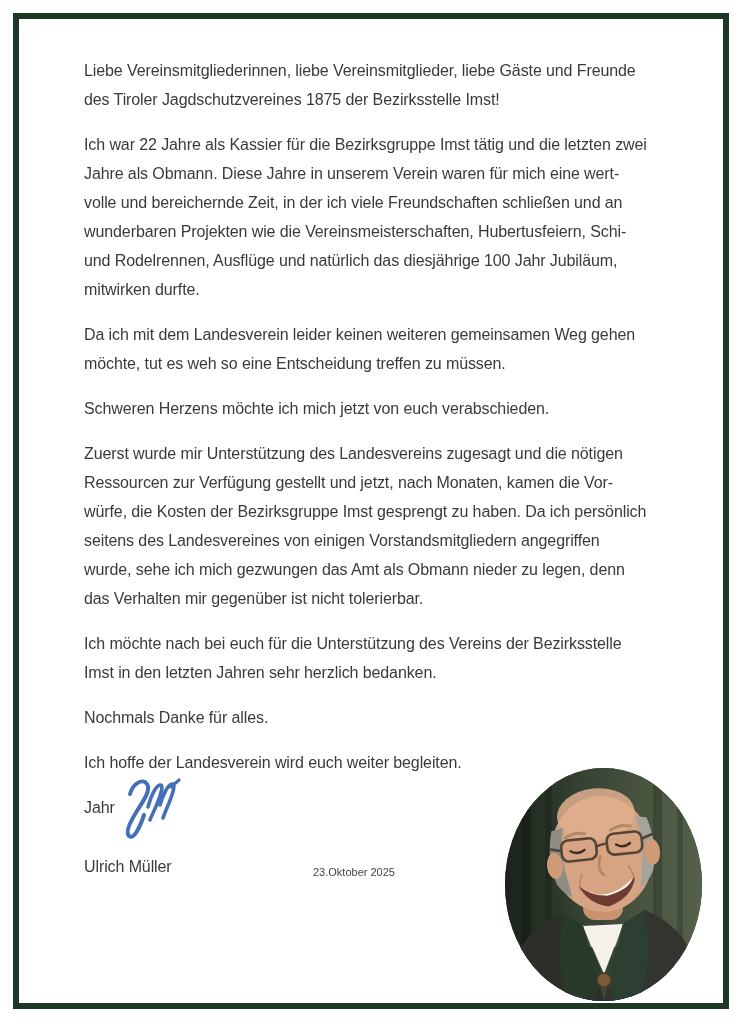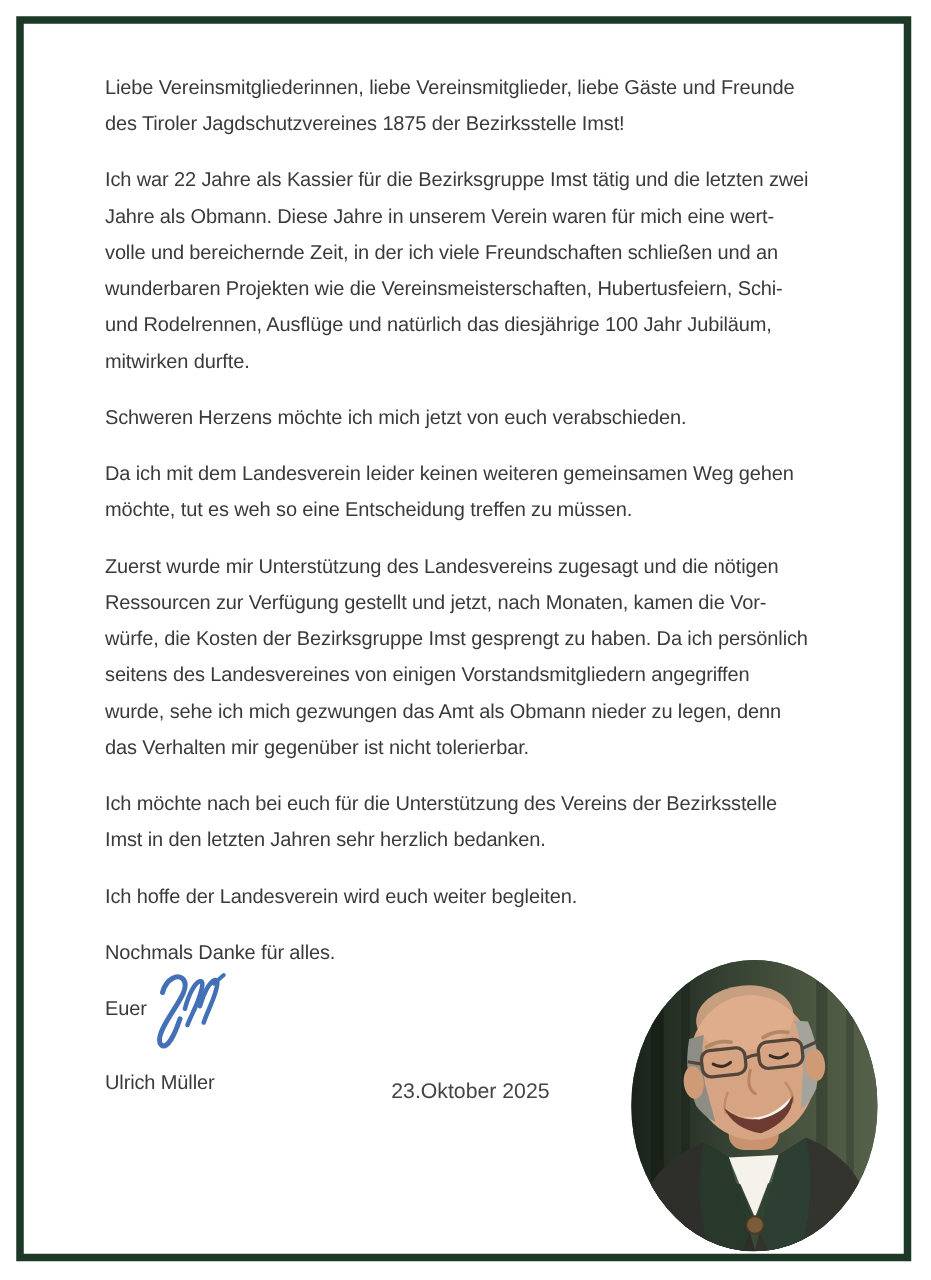--- a/index.html
+++ b/index.html
@@ -55,21 +55,21 @@
   }
   .name-row {
     position: relative;
     height: 29px;
     margin-top: 13px;
   }
   .letter-date {
     position: absolute;
     left: 229px;
     top: 6px;
-    font-size: 17px;
+    font-size: 11px;
     letter-spacing: 0;
     color: #444444;
   }
   .portrait {
     position: absolute;
     left: 505px;
     top: 768px;
     width: 197px;
     height: 233px;
     border-radius: 50%;
@@ -86,36 +86,36 @@
 
   <div class="letter">
     <p>Liebe Vereinsmitgliederinnen, liebe Vereinsmitglieder, liebe Gäste und Freunde
 des Tiroler Jagdschutzvereines 1875 der Bezirksstelle Imst!</p>
     <p>Ich war 22 Jahre als Kassier für die Bezirksgruppe Imst tätig und die letzten zwei
 Jahre als Obmann. Diese Jahre in unserem Verein waren für mich eine wert-
 volle und bereichernde Zeit, in der ich viele Freundschaften schließen und an
 wunderbaren Projekten wie die Vereinsmeisterschaften, Hubertusfeiern, Schi-
 und Rodelrennen, Ausflüge und natürlich das diesjährige 100 Jahr Jubiläum,
 mitwirken durfte.</p>
-    <p>Schweren Herzens möchte ich mich jetzt von euch verabschieden.</p>
     <p>Da ich mit dem Landesverein leider keinen weiteren gemeinsamen Weg gehen
 möchte, tut es weh so eine Entscheidung treffen zu müssen.</p>
+    <p>Schweren Herzens möchte ich mich jetzt von euch verabschieden.</p>
     <p>Zuerst wurde mir Unterstützung des Landesvereins zugesagt und die nötigen
 Ressourcen zur Verfügung gestellt und jetzt, nach Monaten, kamen die Vor-
 würfe, die Kosten der Bezirksgruppe Imst gesprengt zu haben. Da ich persönlich
 seitens des Landesvereines von einigen Vorstandsmitgliedern angegriffen
 wurde, sehe ich mich gezwungen das Amt als Obmann nieder zu legen, denn
 das Verhalten mir gegenüber ist nicht tolerierbar.</p>
     <p>Ich möchte nach bei euch für die Unterstützung des Vereins der Bezirksstelle
 Imst in den letzten Jahren sehr herzlich bedanken.</p>
+    <p>Nochmals Danke für alles.</p>
     <p>Ich hoffe der Landesverein wird euch weiter begleiten.</p>
-    <p>Nochmals Danke für alles.</p>
 
     <div class="sig-row">
-      <span class="sig-prefix">Euer</span>
+      <span class="sig-prefix">Jahr</span>
       <svg class="signature-svg" viewBox="0 0 60 64" fill="none">
         <path d="M9,17 C12,6 22,1 26,7 C30,13 23,23 16,34 C9,45 4,55 8,59 C13,63 19,50 23,38" stroke="#4470b8" stroke-width="4" stroke-linecap="round" fill="none"></path>
         <path d="M27,30 C30,18 35,9 39,8 C43,7 40,17 36,27 C33,34 30,40 29,43" stroke="#4470b8" stroke-width="3.6" stroke-linecap="round" fill="none"></path>
         <path d="M39,28 C42,17 47,8 51,7 C55,6 52,16 48,26 C45,33 43,38 42,41" stroke="#4470b8" stroke-width="3.6" stroke-linecap="round" fill="none"></path>
         <path d="M50,10 L58,3" stroke="#4470b8" stroke-width="3.2" stroke-linecap="round"></path>
       </svg>
     </div>
 
     <div class="name-row">
       <span>Ulrich Müller</span>

